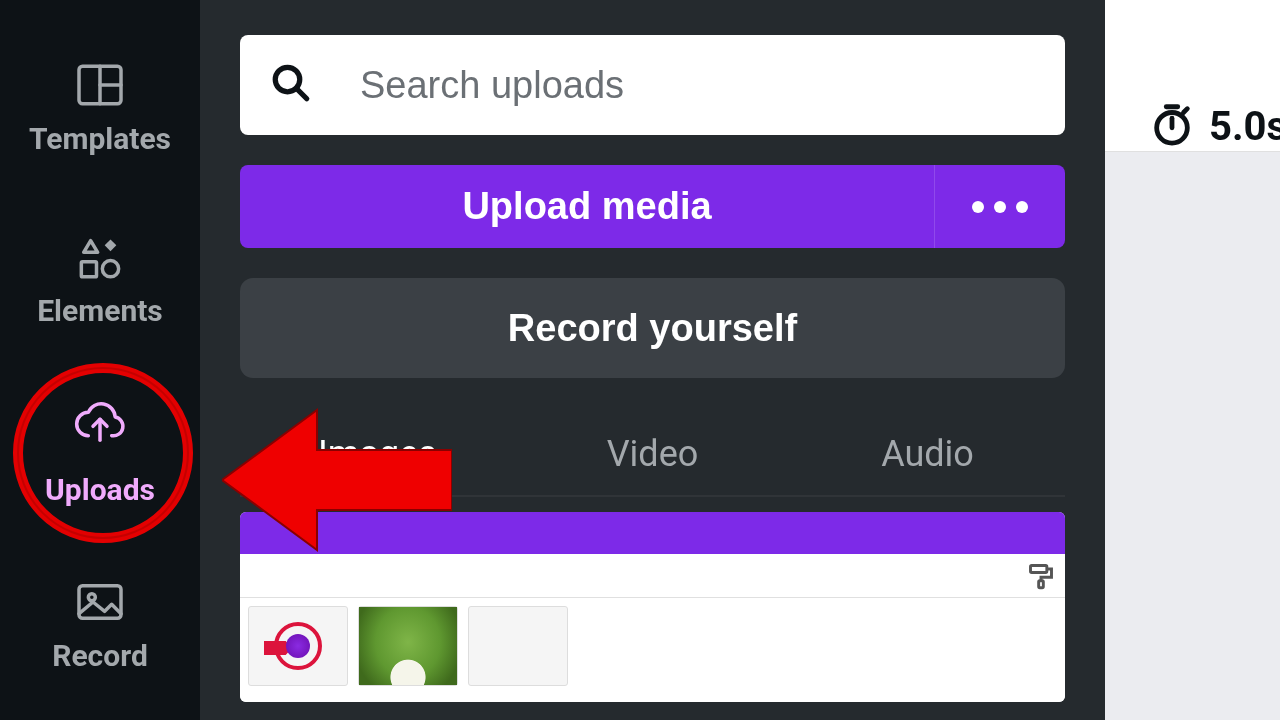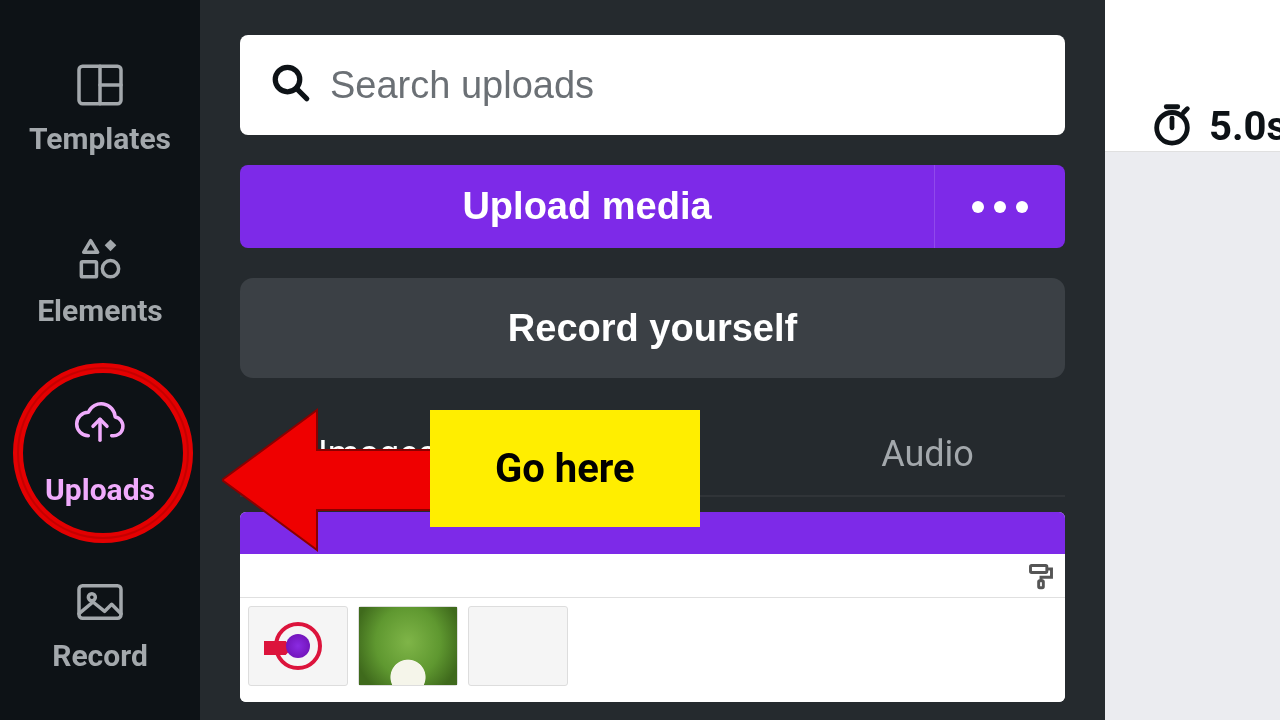--- a/index.html
+++ b/index.html
@@ -76,21 +76,21 @@
       align-items: center;
       padding: 0 30px;
       margin-bottom: 30px;
     }
     .search-wrap svg { width: 42px; height: 42px; stroke: #0d1216; fill: none; stroke-width: 3; }
     .search-input {
       border: none;
       outline: none;
       font-size: 38px;
       color: #701a75;
-      margin-left: 18px;
+      margin-left: 48px;
       width: 100%;
       background: transparent;
     }
     .search-input::placeholder { color: #6b7075; }
 
     .upload-row { display: flex; margin-bottom: 30px; }
     .upload-btn {
       flex: 1;
       background: #7d2ae8;
       color: #fff;
@@ -429,15 +429,14 @@
       <circle cx="95" cy="95" r="85" fill="none" stroke="#b00000" stroke-width="2" opacity="0.6"></circle>
     </svg>
   </div>
 
   <div class="arrow-overlay">
     <svg viewBox="0 0 230 150">
       <polygon points="0,75 95,5 95,45 230,45 230,105 95,105 95,145" fill="#ef0000" stroke="#8a0000" stroke-width="2"></polygon>
     </svg>
   </div>
 
-  <div class="callout">Go here</div>
 
 </div>
 
 </body></html>

